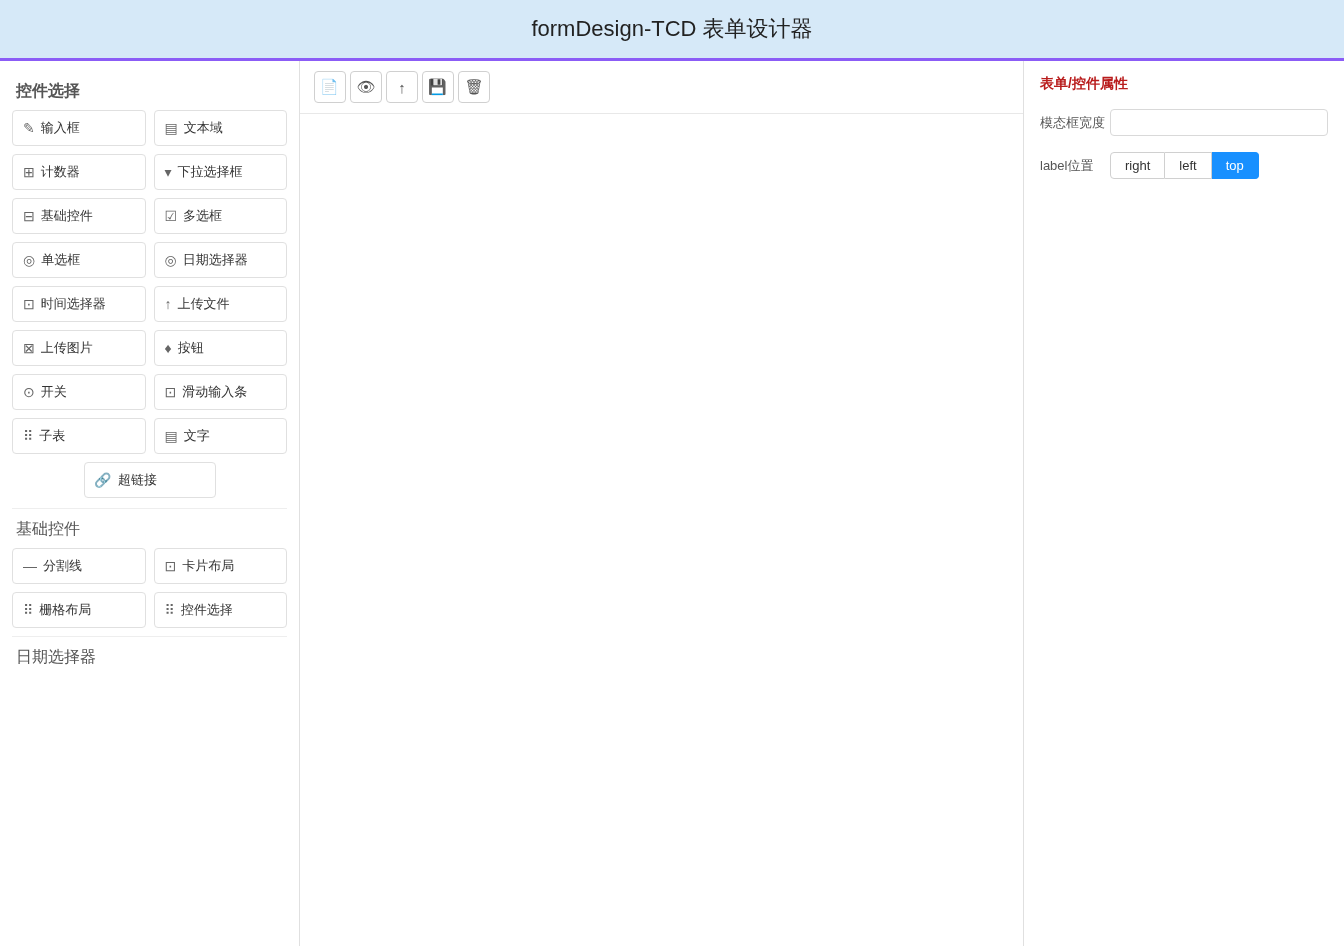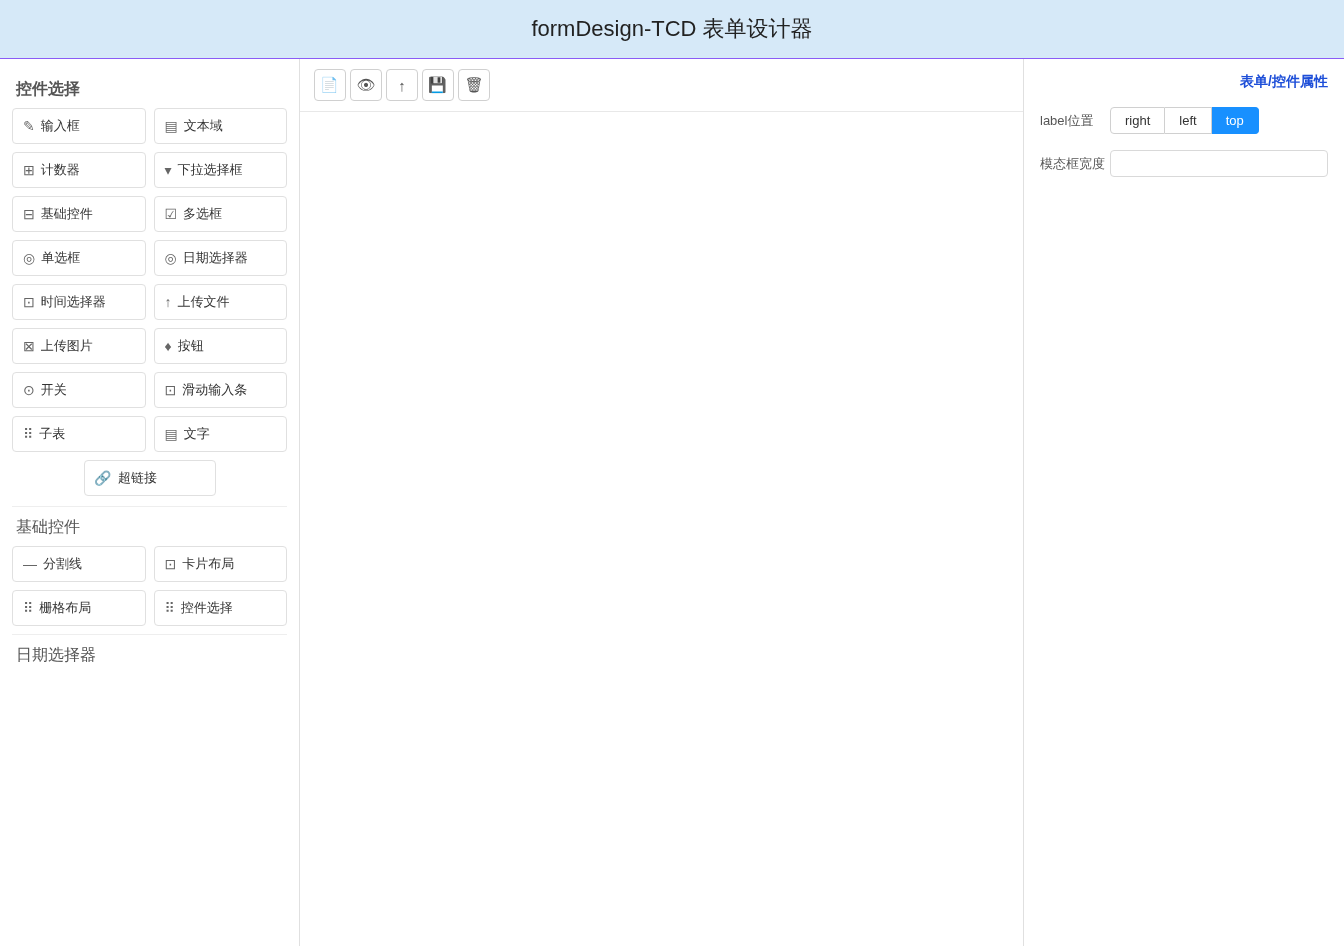--- a/index.html
+++ b/index.html
@@ -5,21 +5,21 @@
     * { box-sizing: border-box; margin: 0; padding: 0; }
     body { font-family: 'Microsoft YaHei', Arial, sans-serif; font-size: 14px; background: #f0f4f8; height: 946px; overflow: hidden; }
 
     .app-header {
       background: #d6e9f8;
       text-align: center;
       padding: 14px 0;
       font-size: 22px;
       font-weight: normal;
       color: #222;
-      border-bottom: 1px solid #8b5cf6;
+      border-bottom: 3px solid #8b5cf6;
     }
 
     .app-body {
       display: flex;
       height: calc(946px - 56px);
     }
 
     
     .left-panel {
       width: 300px;
@@ -114,23 +114,23 @@
     
     .right-panel {
       width: 320px;
       background: #fff;
       padding: 14px 16px;
     }
 
     .right-panel-title {
       font-size: 14px;
       font-weight: bold;
-      color: #1d4ed8;
+      color: #b91c1c;
       margin-bottom: 16px;
-      text-align: right;
+      text-align: left;
     }
 
     .property-row {
       display: flex;
       align-items: center;
       margin-bottom: 16px;
     }
 
     .property-label {
       font-size: 13px;
@@ -311,27 +311,27 @@
         <span>🗑</span>
       </button>
     </div>
     <div class="canvas-area"></div>
   </div>
 
   <div class="right-panel">
     <div class="right-panel-title">表单/控件属性</div>
 
     <div class="property-row">
+      <span class="property-label">模态框宽度</span>
+      <input class="property-input" type="text" value="" style="">
+    </div>
+
+    <div class="property-row">
       <span class="property-label">label位置</span>
       <div class="btn-group">
         <button class="btn-group-item">right</button>
         <button class="btn-group-item">left</button>
         <button class="btn-group-item active">top</button>
       </div>
     </div>
-
-    <div class="property-row">
-      <span class="property-label">模态框宽度</span>
-      <input class="property-input" type="text" value="" style="">
-    </div>
   </div>
 
 </div>
 
 </body></html>

